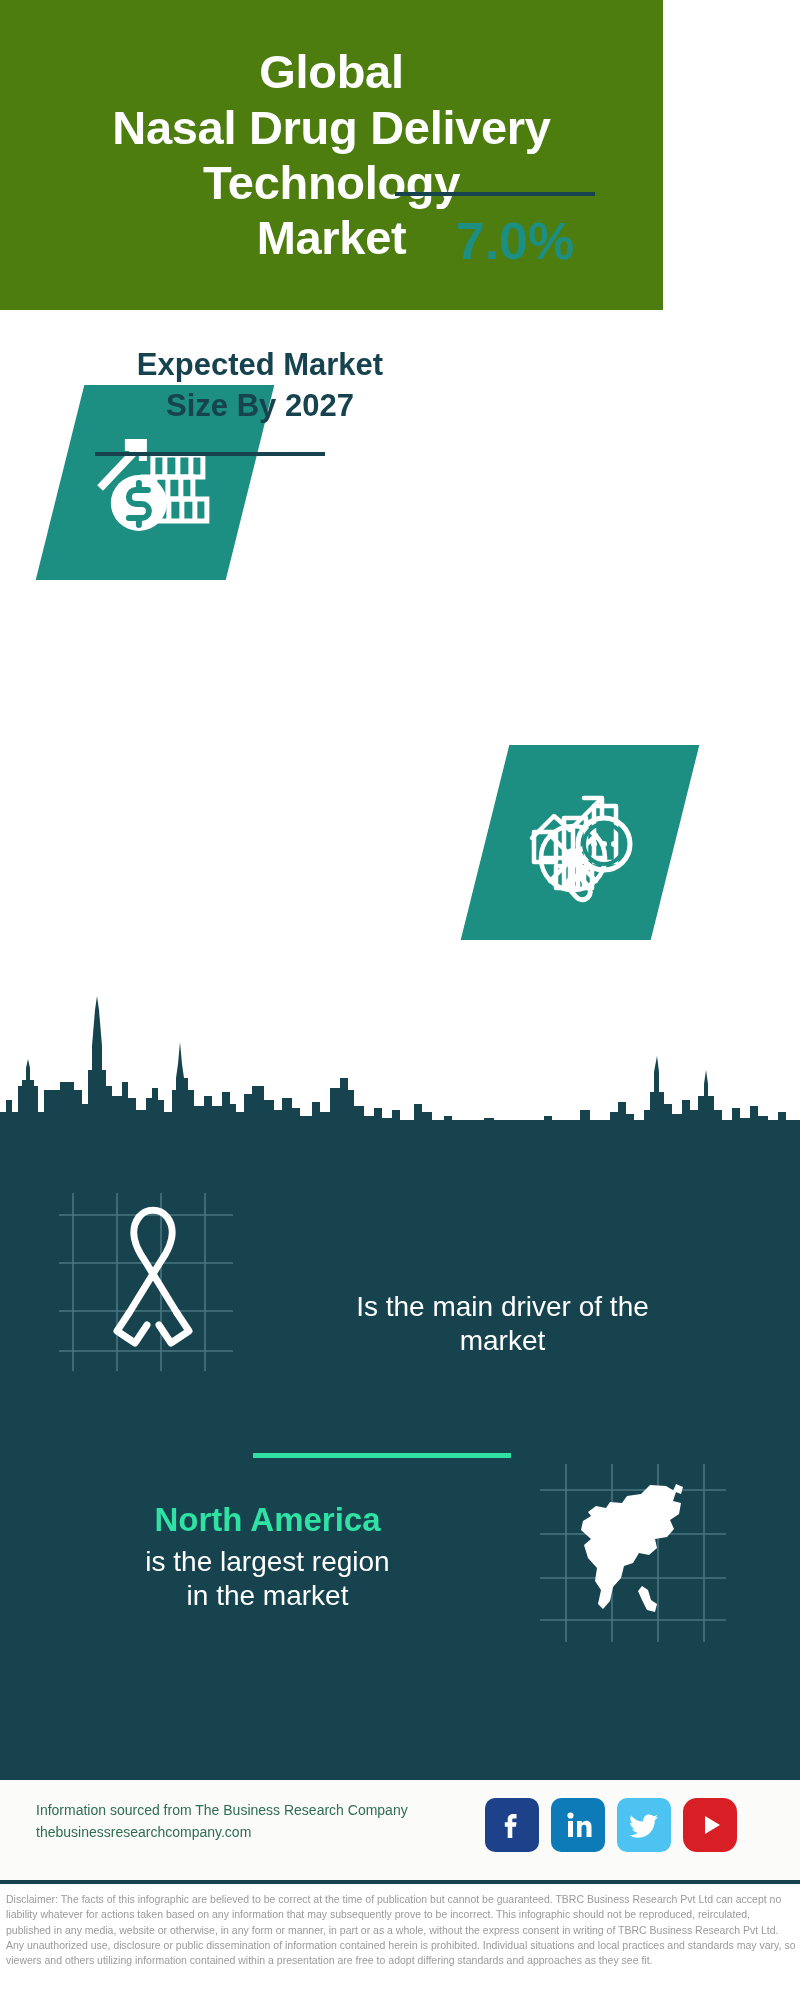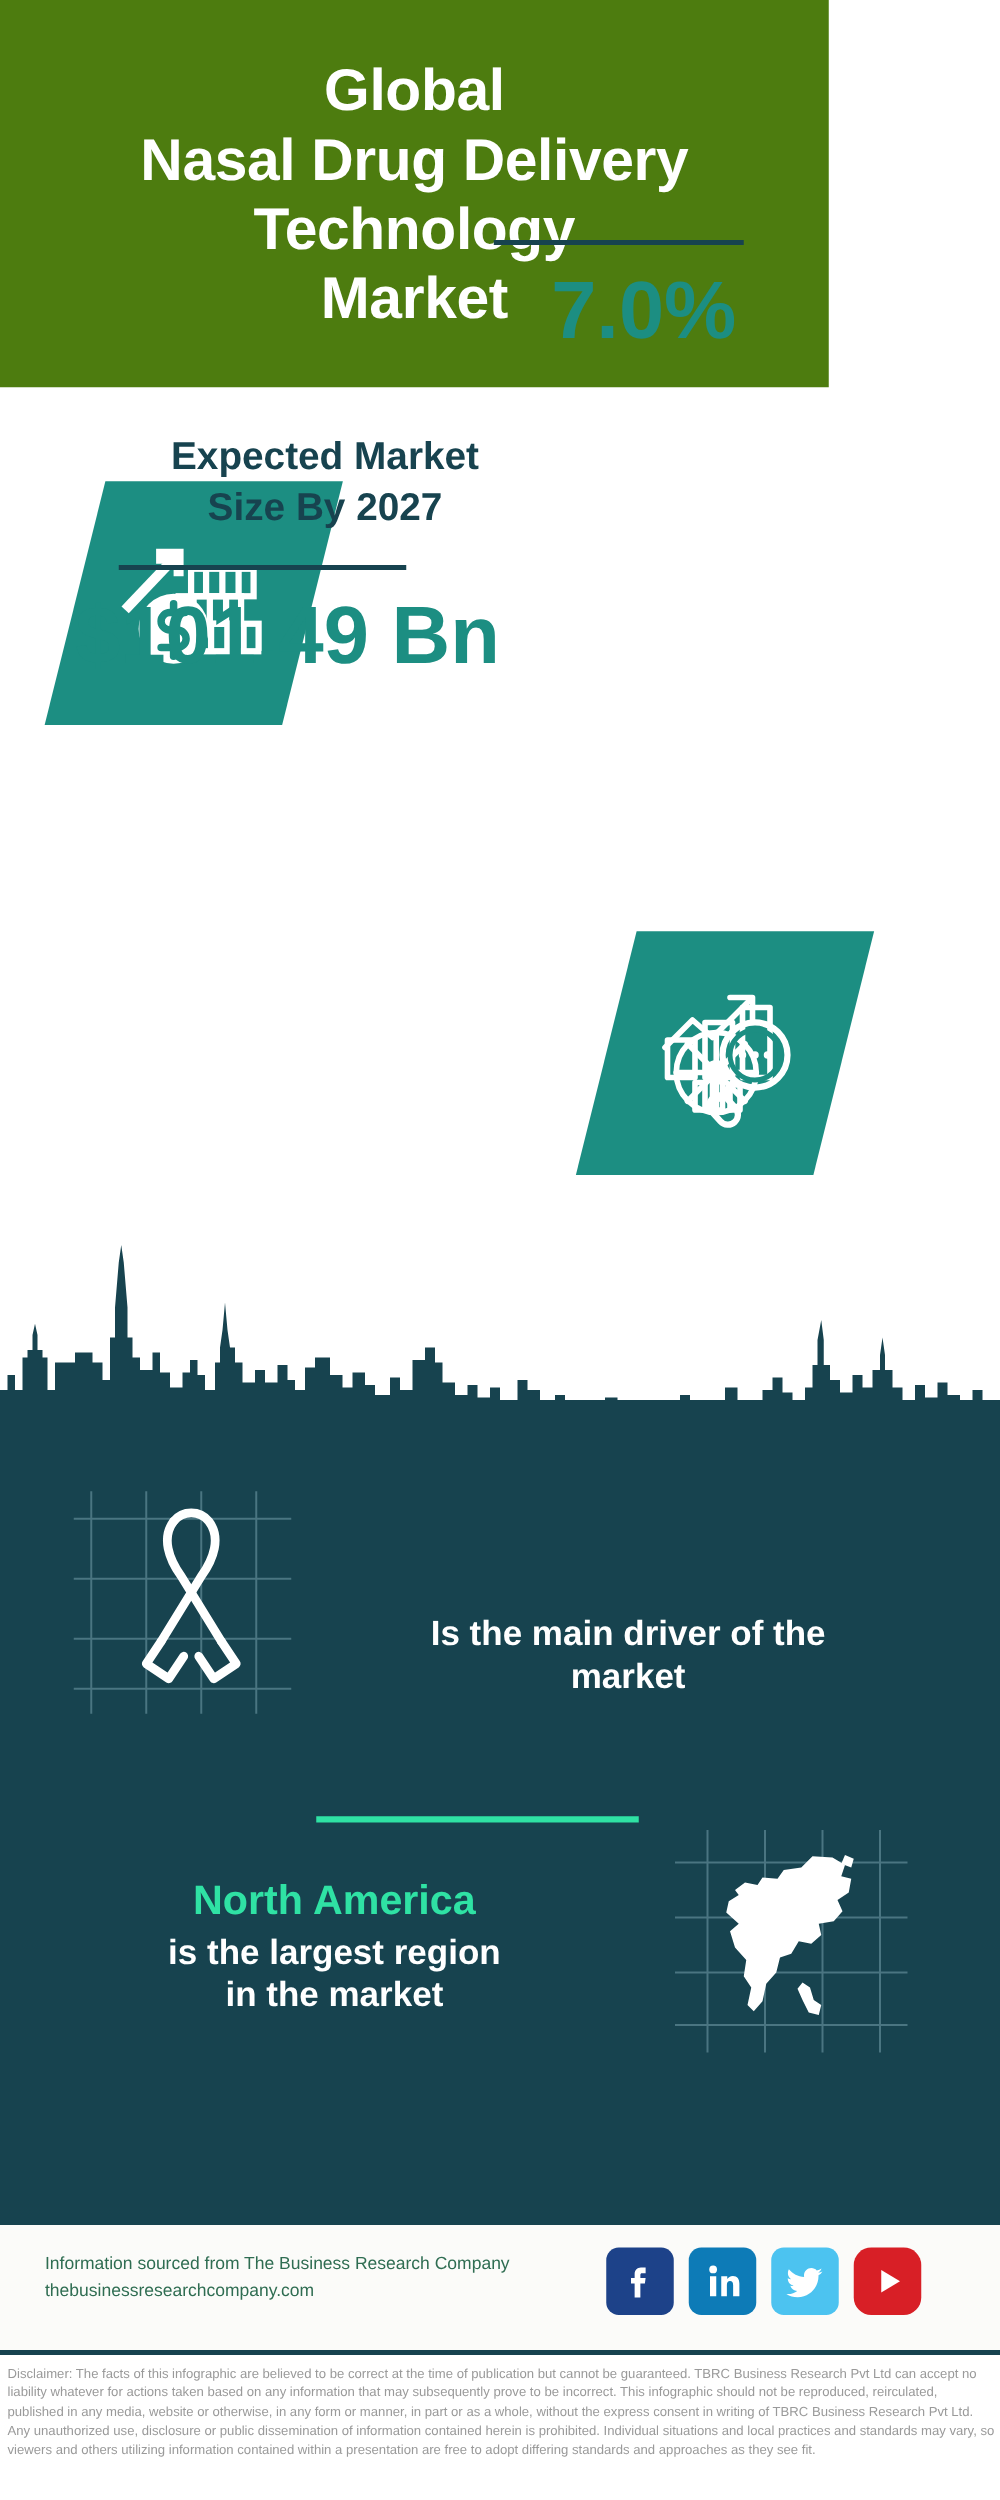--- a/index.html
+++ b/index.html
@@ -84,21 +84,21 @@
   }
   .rule {
     position: absolute;
     height: 4px;
     background: #17434f;
   }
   .big-value {
     position: absolute;
     color: #1c8e82;
     font-weight: bold;
-    font-size: 65px;
+    font-size: 52px;
     text-align: center;
     line-height: 1;
   }
 
   .growth-label { left: 270px; top: 85px; width: 470px; }
   .growth-rule  { left: 395px; top: 192px; width: 200px; }
   .big-growth   { left: 280px; top: 215px; width: 470px; }
 
   .size-label   { left: 40px;  top: 345px; width: 440px; }
   .size-rule    { left: 95px;  top: 452px; width: 230px; }
@@ -132,21 +132,21 @@
     position: absolute;
     color: #2fe2a4;
     font-weight: bold;
     line-height: 1.2;
     text-align: center;
     white-space: pre-line;
   }
   .plain-text {
     position: absolute;
     color: #ffffff;
-    font-weight: bold;
+    font-weight: normal;
     line-height: 1.22;
     text-align: center;
     white-space: pre-line;
   }
 
   .driver-accent { left: 230px; top: 1180px; width: 545px; font-size: 33px; }
   .driver-plain  { left: 230px; top: 1290px; width: 545px; font-size: 28px; }
 
   .green-rule {
     position: absolute;
@@ -245,21 +245,20 @@
       </g>
     </svg>
   </div>
 
   <div class="rule growth-rule"></div>
   <div class="big-value big-growth">7.0%</div>
 
   <div class="block-label size-label">Expected Market
 Size By 2027</div>
   <div class="rule size-rule"></div>
-  <div class="big-value big-size">$101.49 Bn</div>
 
   <div class="para size-icon-box" style="top:745px;">
     <svg width="125" height="125" viewBox="0 0 125 125" aria-hidden="true">
       <g fill="none" stroke="#ffffff" stroke-width="4.5" stroke-linecap="round" stroke-linejoin="round">
         <polyline points="14,58 36,36 52,50 82,20"></polyline>
         <polyline points="66,18 84,18 84,36"></polyline>
         <rect x="16" y="52" width="22" height="30"></rect>
         <rect x="46" y="38" width="22" height="44"></rect>
         <rect x="76" y="26" width="22" height="56"></rect>
         <circle cx="55" cy="78" r="32"></circle>

